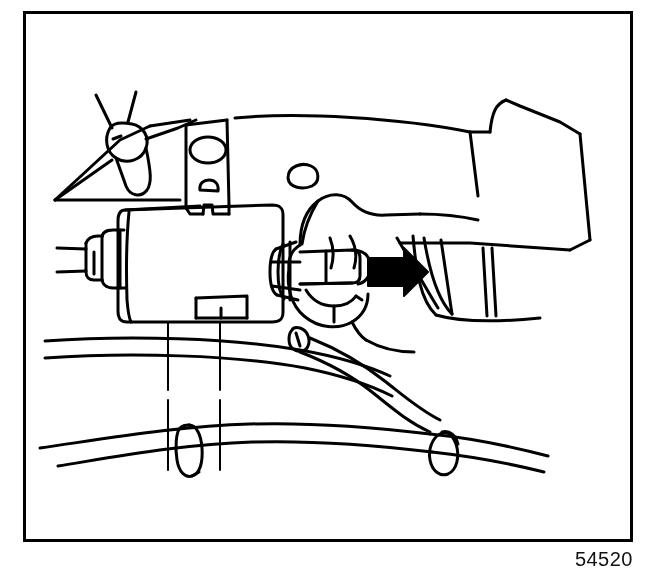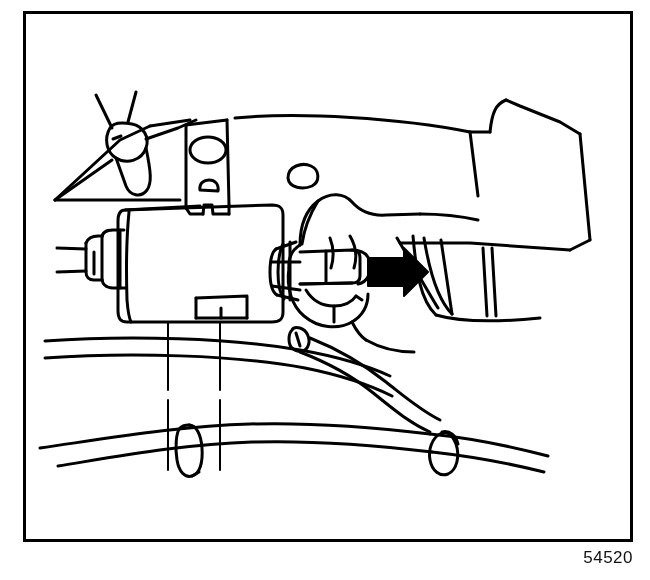--- a/index.html
+++ b/index.html
@@ -25,21 +25,21 @@
   }
   #artwork{
     position:absolute;left:0;top:0;width:650px;height:580px;
     pointer-events:none;
   }
   #figure-caption{
     position:absolute;
     right:17px;
     top:548px;
     font-family:"Liberation Sans", sans-serif;
-    font-size:17px;
+    font-size:20px;
     letter-spacing:0.5px;
     color:#111111;
     text-align:right;
   }
 </style>
 </head>
 <body>
 
 <div id="figure-root" style="background: rgb(255, 255, 255);">
 

